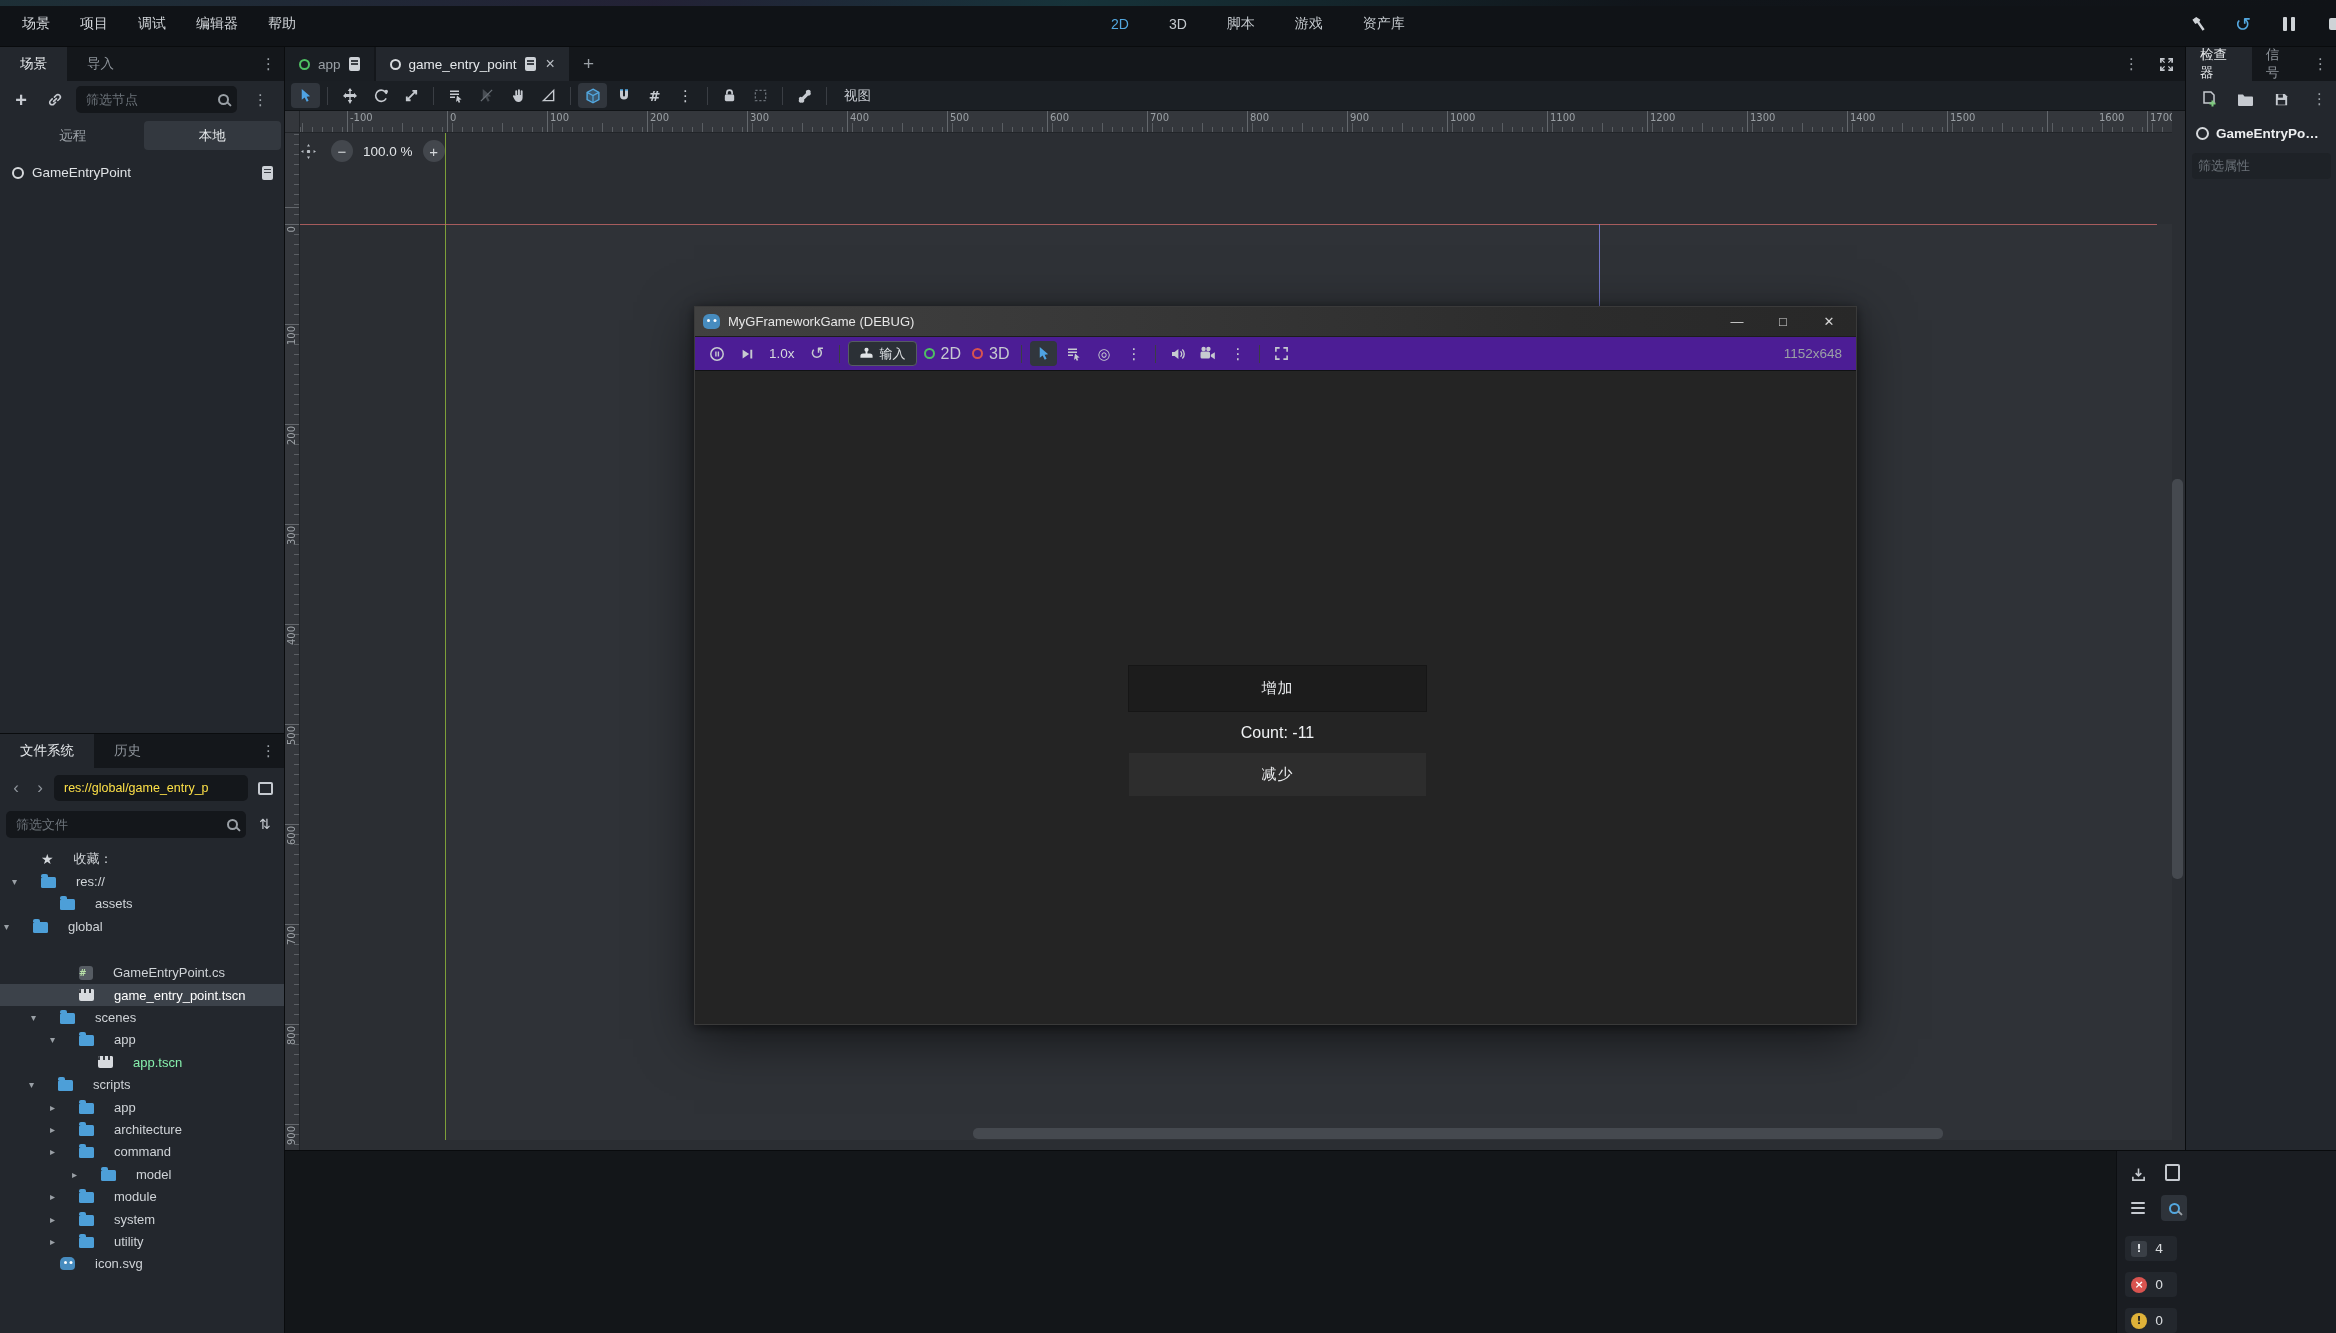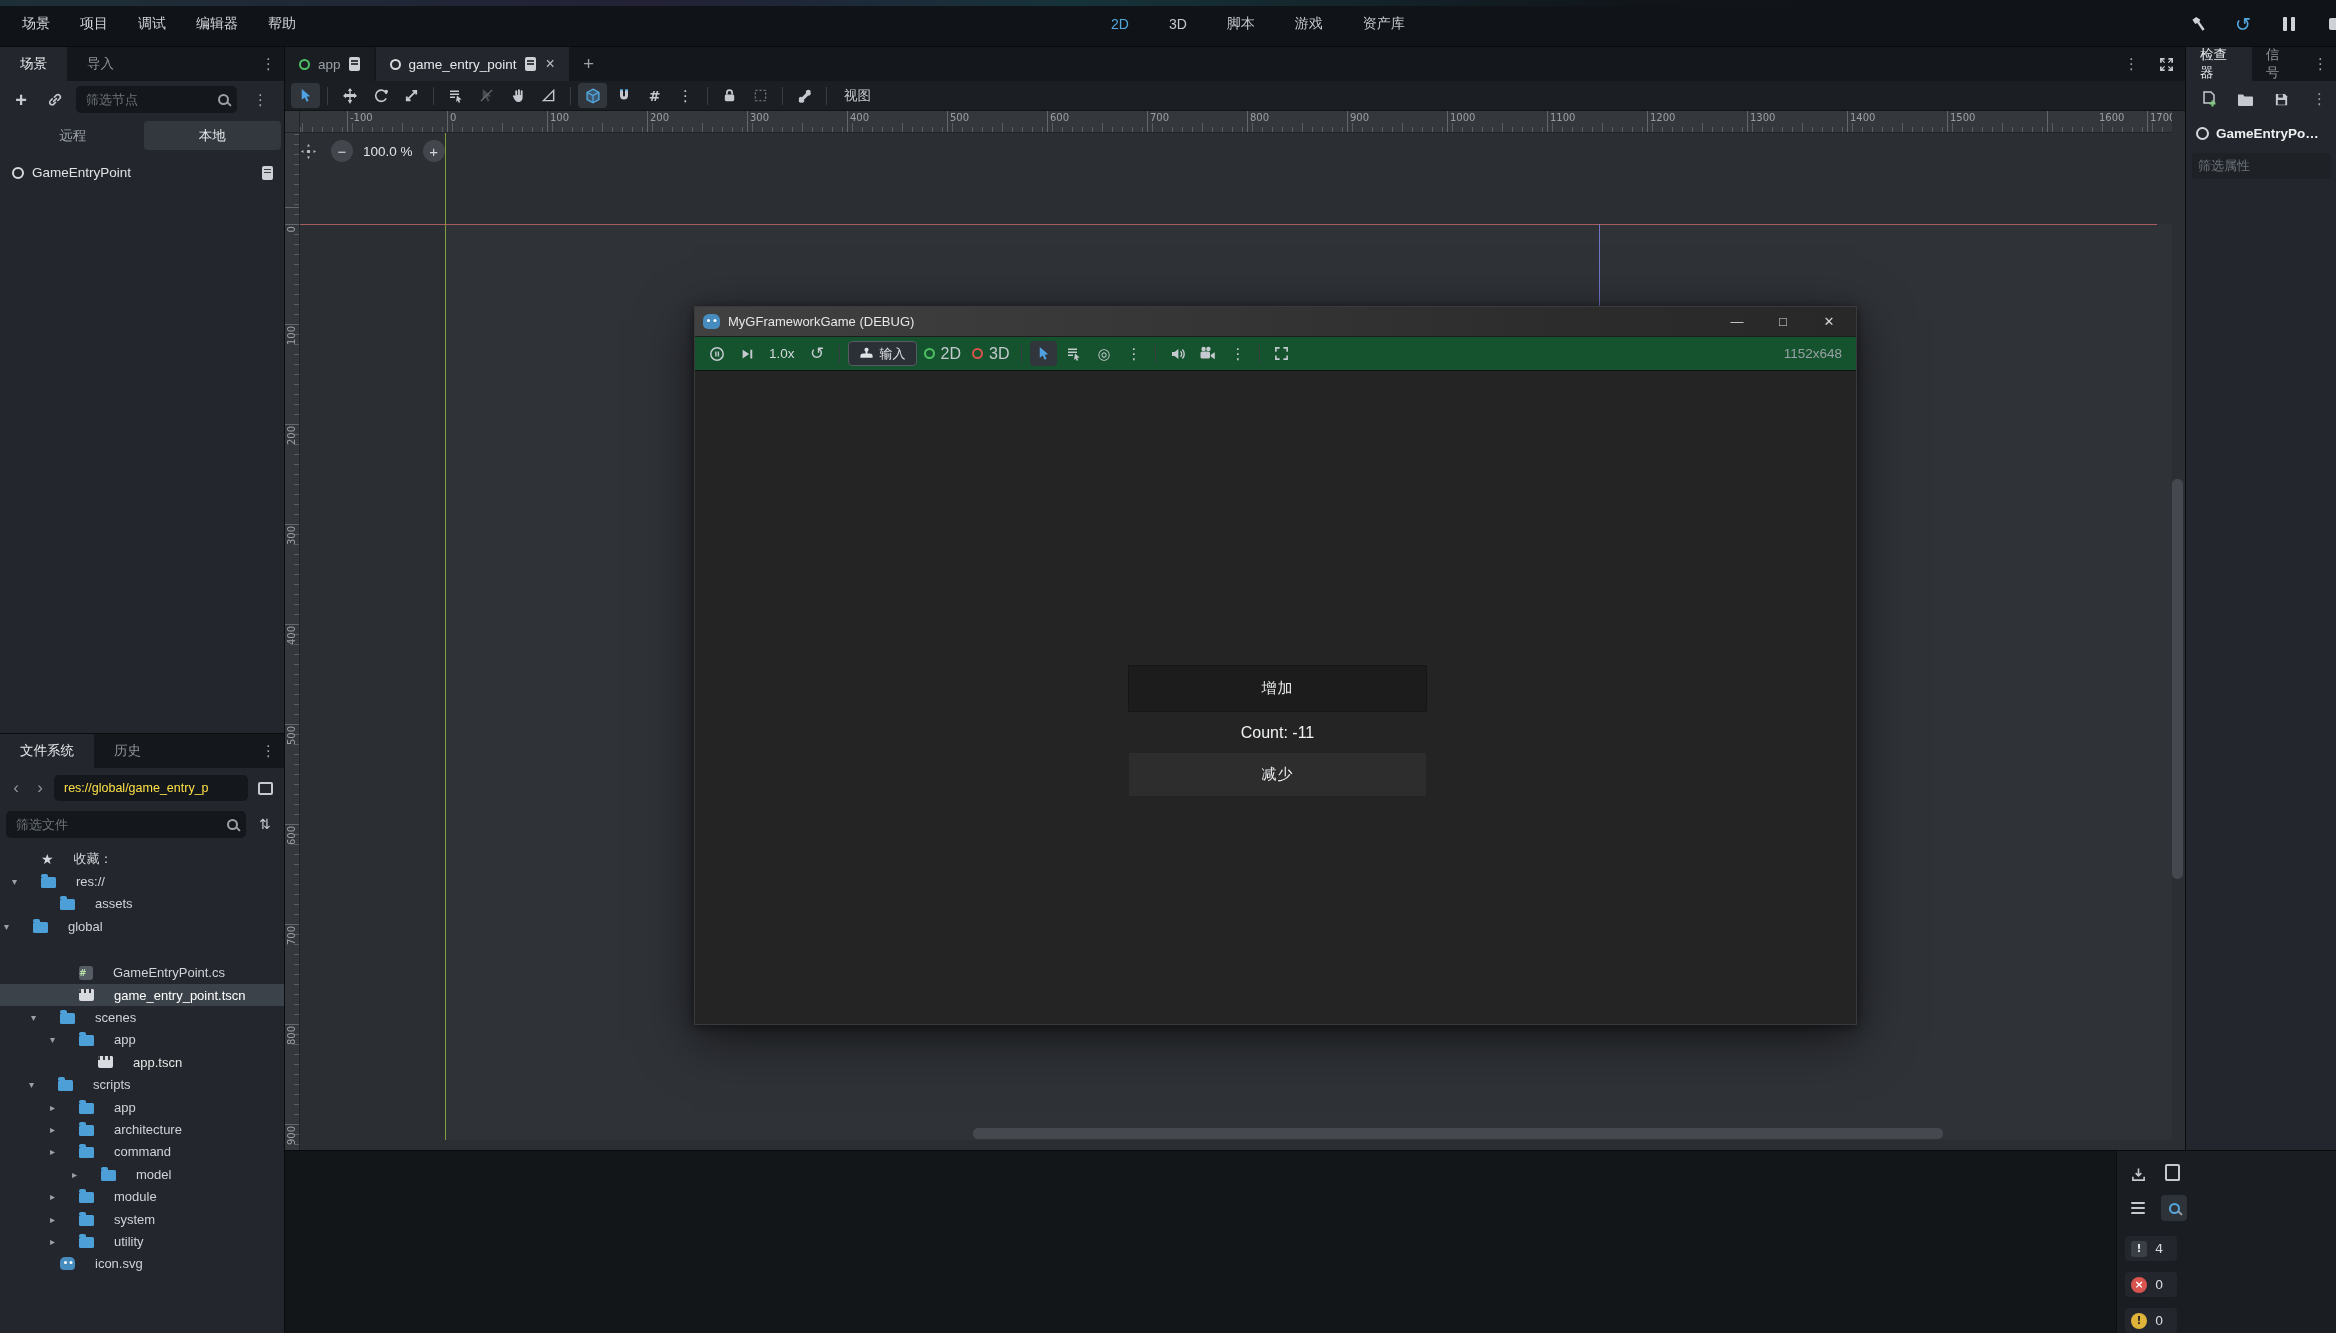--- a/index.html
+++ b/index.html
@@ -56,21 +56,21 @@
   #fs-nav{position:absolute;left:0;top:38px;width:100%;height:32px;display:flex;align-items:center;gap:4px;padding:0 6px;}
   .navarrow{width:20px;height:24px;display:flex;align-items:center;justify-content:center;color:#8f959c;font-size:17px;}
   .pathbox{flex:1;height:26px;background:#14171b;border-radius:5px;display:flex;align-items:center;padding:0 8px;min-width:0;}
   .pathbox input{width:100%;background:transparent;border:0;outline:0;color:#fde047;font-size:12.5px;font-family:inherit;}
   .splitic{width:15px;height:13px;border:2px solid #c6cad0;border-radius:2px;}
   #fs-filter{position:absolute;left:0;top:74px;width:100%;height:32px;display:flex;align-items:center;gap:6px;padding:0 6px;}
   .sortic{color:#c6cad0;font-size:14px;}
   #fs-tree{position:absolute;left:0;top:112px;width:100%;bottom:0;overflow:hidden;padding-top:2px;}
   .tree-row{height:22.4px;display:flex;align-items:center;gap:20px;font-size:13px;color:#cfd3d7;white-space:nowrap;}
   .tree-row.selected{background:#3c424a;color:#fff;}
-  .tree-row.open .tlabel{color:#e5e5e5;}
+  .tree-row.open .tlabel{color:#86efac;}
   .tree-row .arrow{width:13px;flex:0 0 auto;color:#9aa0a6;font-size:10px;text-align:center;}
   .tree-row.arr-down .arrow::before{content:'▾';}
   .tree-row.arr-right .arrow::before{content:'▸';}
   .ticon{flex:0 0 auto;display:inline-flex;}
   .ic-star-icon{color:#d3d7db;font-size:14px;}
   .ic-star-icon::before{content:'★';}
   .ic-folder-icon{width:15px;height:11px;background:#4d9fd8;border-radius:1.5px;position:relative;margin-top:2px;}
   .ic-folder-icon::before{content:'';position:absolute;top:-3px;left:0;width:7px;height:3px;background:#4d9fd8;border-radius:2px 2px 0 0;}
   .ic-scene-file-icon{width:15px;height:12px;background:#d7dade;border-radius:2px;position:relative;}
   .ic-scene-file-icon::before{content:'';position:absolute;top:0;left:0;right:0;height:4px;border-radius:2px 2px 0 0;
@@ -131,21 +131,21 @@
 
   
   #gamewin{left:694px;top:306px;width:1163px;height:719px;background:#242424;border:1px solid #3a3a3a;
     box-shadow:0 14px 50px rgba(0,0,0,.55),0 2px 10px rgba(0,0,0,.5);z-index:50;}
   #gw-title{position:absolute;left:0;top:0;width:100%;height:30px;display:flex;align-items:center;gap:8px;padding:0 8px;
     background:linear-gradient(90deg,#414141,#353535 45%,#2c2c2c 75%,#282828);border-bottom:1px solid #1d1d1d;}
   .godot-logo{width:17px;height:15px;background:#478cbf;border-radius:6px 6px 5px 5px;position:relative;flex:0 0 auto;}
   .godot-logo::before{content:'';position:absolute;top:4.5px;left:3.5px;width:3.5px;height:3.5px;border-radius:50%;background:#fff;box-shadow:6.5px 0 0 #fff;}
   #gw-title .ttext{flex:1;font-size:13px;color:#e6e6e6;}
   .winbtn{width:38px;height:30px;display:flex;align-items:center;justify-content:center;color:#d6d6d6;font-size:13px;}
-  #gw-toolbar{position:absolute;left:0;top:30px;width:100%;height:34px;background:#14532d;border-bottom:1px solid #101214;
+  #gw-toolbar{position:absolute;left:0;top:30px;width:100%;height:34px;background:#4c1d95;border-bottom:1px solid #101214;
     display:flex;align-items:center;gap:3px;padding:0 8px;}
   .gbtn{height:25px;min-width:27px;display:flex;align-items:center;justify-content:center;gap:6px;border-radius:4px;color:#c6cad0;padding:0 4px;flex:0 0 auto;}
   .gbtn.on{background:#31363d;}
   .gbtn.framed{background:#2b3036;border:1px solid #565c63;padding:0 10px;font-size:13px;color:#e0e3e6;}
   .modering{width:11px;height:11px;border-radius:50%;border:2.5px solid;}
   .speed{font-size:13.5px;color:#d6d9dc;padding:0 6px;}
   .gw-res{margin-left:auto;font-size:13.5px;color:#9aa0a6;padding-right:6px;}
   #gw-content{position:absolute;left:0;top:64px;right:0;bottom:0;background:#242424;}
   .gamebtn{position:absolute;left:433px;width:299px;display:flex;align-items:center;justify-content:center;
     font-size:15px;color:#e8eaec;letter-spacing:1px;}

